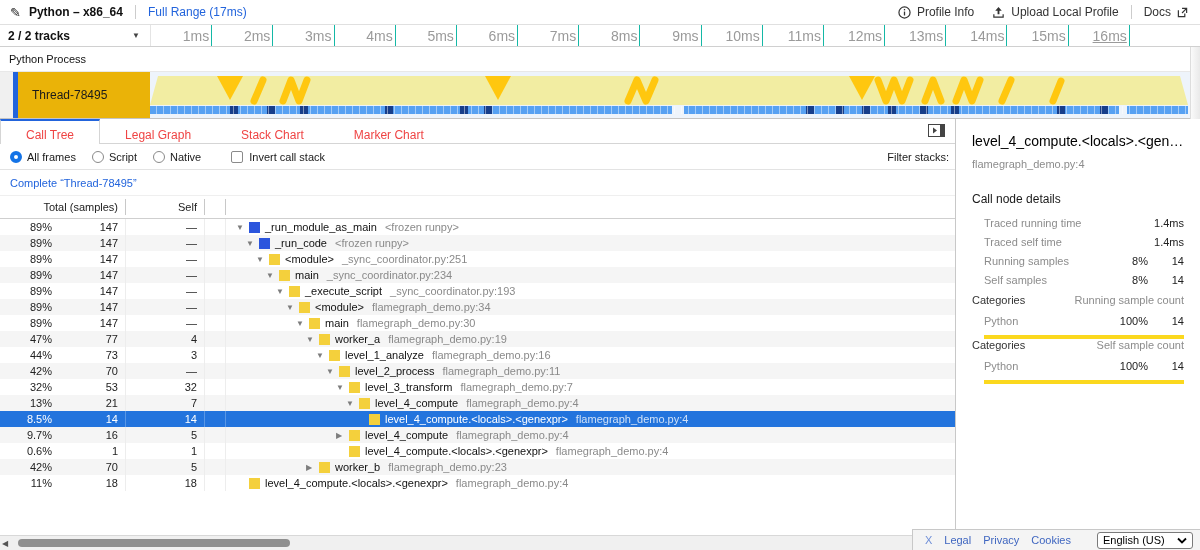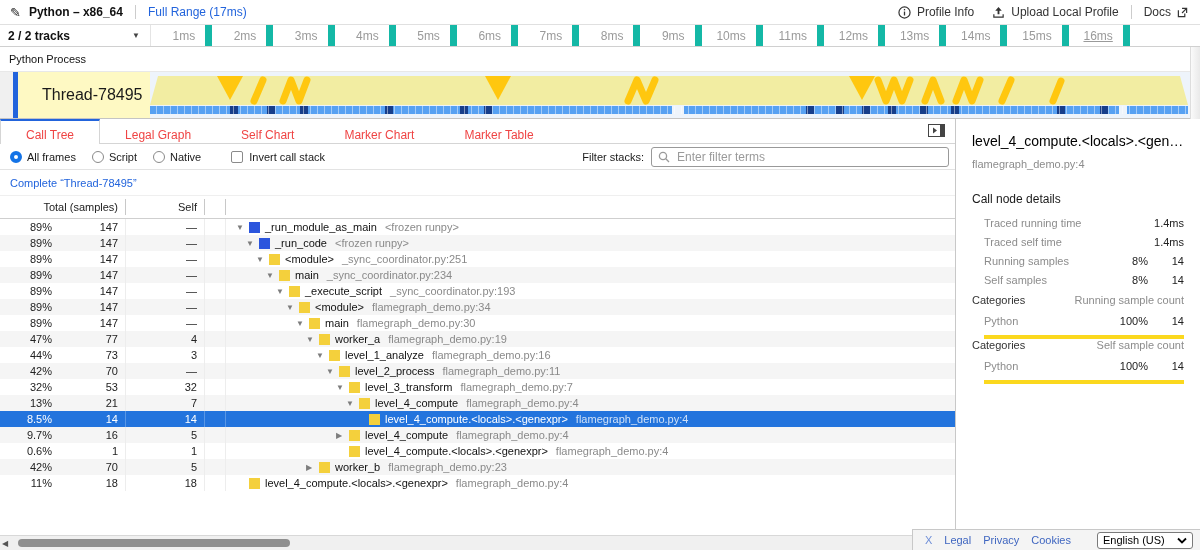--- a/index.html
+++ b/index.html
@@ -19,28 +19,28 @@
   .hdiv { width:1px; height:14px; background:#ccc; margin:0 12px; }
   .range-link { color:#2264dc; font-size:12px; cursor:pointer; }
   .hbtn { display:flex; align-items:center; gap:6px; color:#333; font-size:12px; cursor:pointer; margin-left:18px; }
   .hbtn svg { display:block; }
 
   
   .ruler { height:22px; border-bottom:1px solid #d0d0d0; display:flex; position:relative; background:#fff; }
   .tracks-summary { width:150px; display:flex; align-items:center; justify-content:space-between; padding:0 10px 0 8px; font-weight:700; font-size:12px; color:#111; cursor:pointer; }
   .tracks-caret { font-size:8px; color:#444; }
   .ticks { position:relative; width:1040px; height:100%; border-left:1px solid #e4e4e4; }
-  .tick { position:absolute; top:0; height:100%; display:flex; align-items:center; justify-content:flex-end; padding-right:10px; color:#9a9a9a; font-size:12px; border-right:7px solid #14b8a6; }
+  .tick { position:absolute; top:0; height:100%; display:flex; align-items:center; justify-content:flex-end; padding-right:2px; color:#9a9a9a; font-size:14px; border-right:1px solid #14b8a6; }
 
   
   .process-row { height:25px; border-bottom:1px solid #e8e8e8; display:flex; align-items:center; padding-left:9px; color:#111; background:#fff; }
   .thread-row { height:47px; border-bottom:1px solid #c4c4c4; display:flex; background:#fafafa; }
   .thread-gutter { width:13px; background:#f0f0f0; }
   .thread-accent { width:5px; background:#2264dc; }
-  .thread-label { width:132px; background:#fef9c3; display:flex; align-items:center; padding-left:24px; font-size:16px; color:#1a1a1a; cursor:pointer; }
+  .thread-label { width:132px; background:#eab308; display:flex; align-items:center; padding-left:14px; font-size:12px; color:#1a1a1a; cursor:pointer; }
   .thread-track { position:relative; width:1040px; background:#eef4fb; cursor:pointer; }
   .band { position:absolute; left:0; top:4px; width:1038px; height:29px; background:#f2eda2; clip-path:polygon(8px 0, 1030px 0, 1038px 100%, 0 100%); }
   .band svg { position:absolute; left:0; top:0; }
   .samples { position:absolute; left:0; top:34px; width:1038px; height:8px; background:#57a1f2; }
   .samples .sep-overlay { position:absolute; inset:0; background:repeating-linear-gradient(90deg, transparent 0 6px, rgba(255,255,255,.45) 6px 7px); }
   .samples i { position:absolute; top:0; height:100%; background:#173e8a; }
   .samples em { position:absolute; top:0; height:100%; background:#eef4fb; }
   .vstrip { position:absolute; left:1190px; top:47px; width:10px; height:72px; background:linear-gradient(90deg,#fafafa,#e9e9e9); border-left:1px solid #ddd; }
 
   
@@ -233,23 +233,22 @@
   </div>
 </div>
 <div class="vstrip"></div>
 
 <div class="main">
   <div class="left-pane">
 
     <div class="tabbar">
       <div class="tab selected"><span class="tab-label">Call Tree</span></div>
         <div class="tab"><span class="tab-label">Legal Graph</span></div>
-        <div class="tab"><span class="tab-label">Self Chart</span></div>
+        <div class="tab"><span class="tab-label">Stack Chart</span></div>
         <div class="tab"><span class="tab-label">Marker Chart</span></div>
-        <div class="tab"><span class="tab-label">Marker Table</span></div>
         <span class="panel-toggle">
         <svg width="17" height="13" viewBox="0 0 17 13">
           <rect x="0.5" y="0.5" width="16" height="12" fill="none" stroke="#444" stroke-width="1"></rect>
           <rect x="12" y="0.5" width="4.5" height="12" fill="#444"></rect>
           <polygon points="5,3.5 9,6.5 5,9.5" fill="#444"></polygon>
         </svg>
       </span>
     </div>
 
     <div class="settings">
@@ -264,27 +263,20 @@
   </label>
           <label class="radio-item">
     <span class="radio"></span>
     <span class="radio-label">Native</span>
   </label>
         </span>
       <span class="checkbox"></span>
       <span class="invert-label">Invert call stack</span>
       <span class="filter-wrap">
         <span class="filter-label">Filter stacks:</span>
-        <span class="search">
-          <svg width="12" height="12" viewBox="0 0 12 12">
-              <circle cx="5" cy="5" r="3.6" fill="none" stroke="#9a9a9a" stroke-width="1.3"></circle>
-              <line x1="7.8" y1="7.8" x2="11" y2="11" stroke="#9a9a9a" stroke-width="1.3"></line>
-            </svg>
-          <input type="text" placeholder="Enter filter terms" style="">
-        </span>
       </span>
     </div>
 
     <div class="crumb-row">
       <a class="crumb-link">Complete “Thread-78495”</a>
     </div>
 
     <div class="thead">
       <span class="h-total">Total (samples)</span>
       <span class="sep8"></span>

